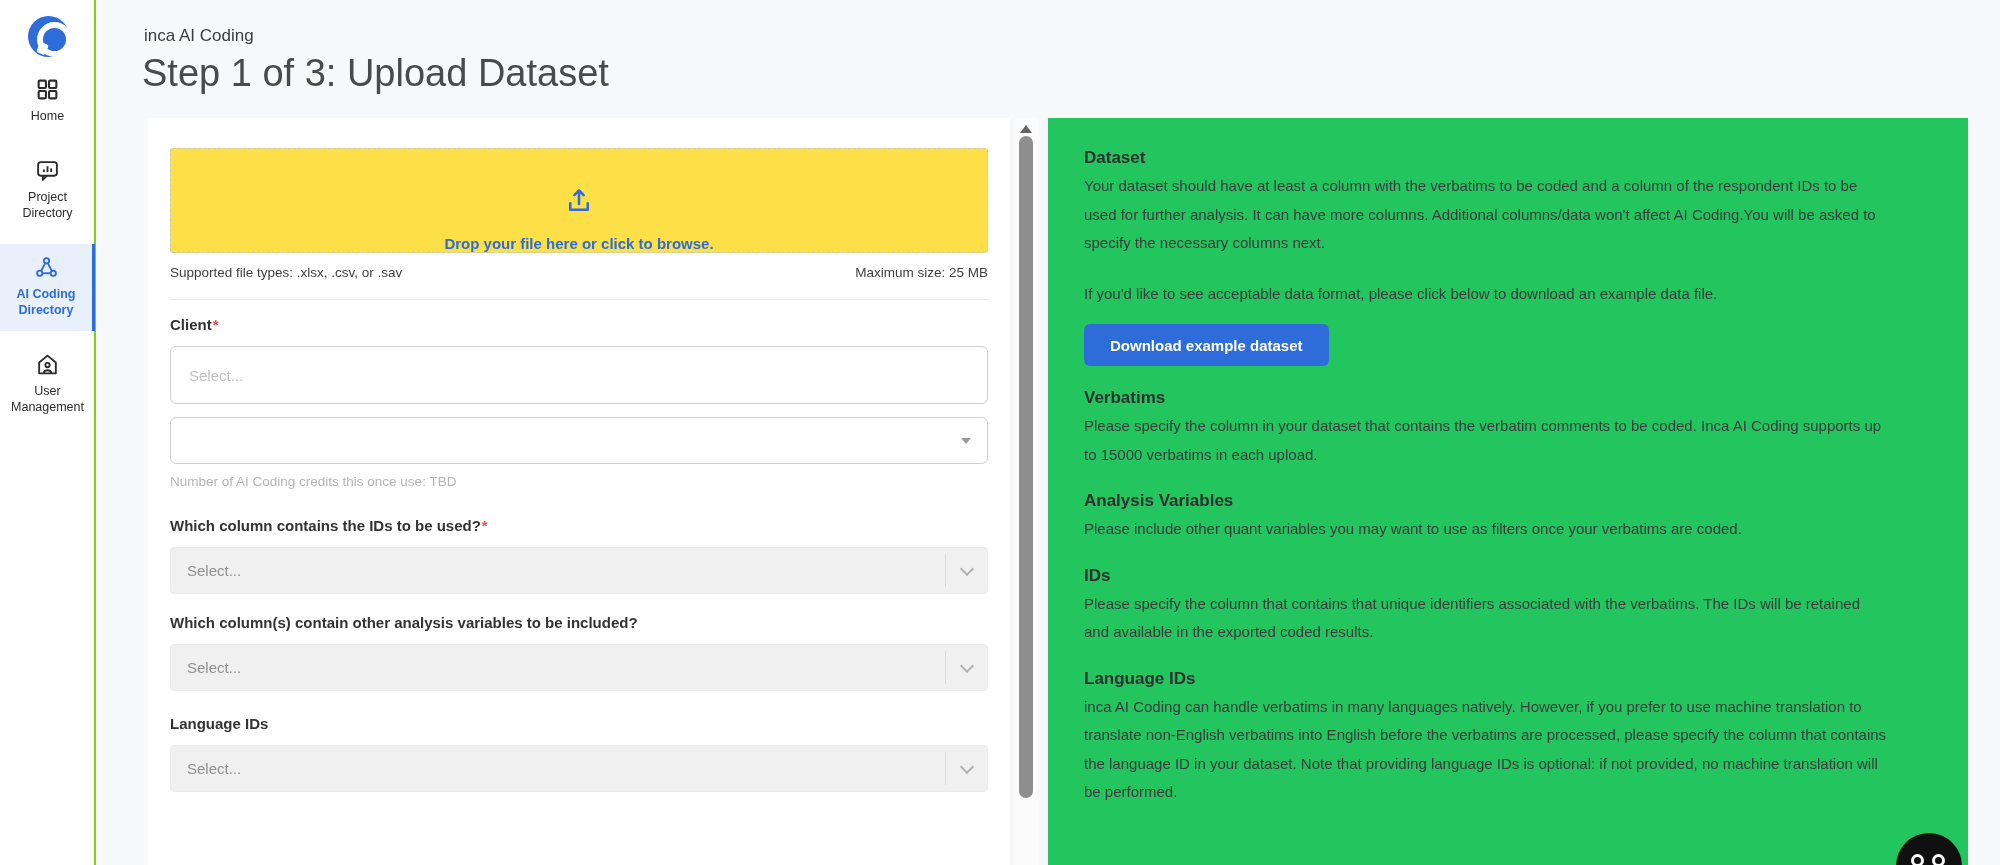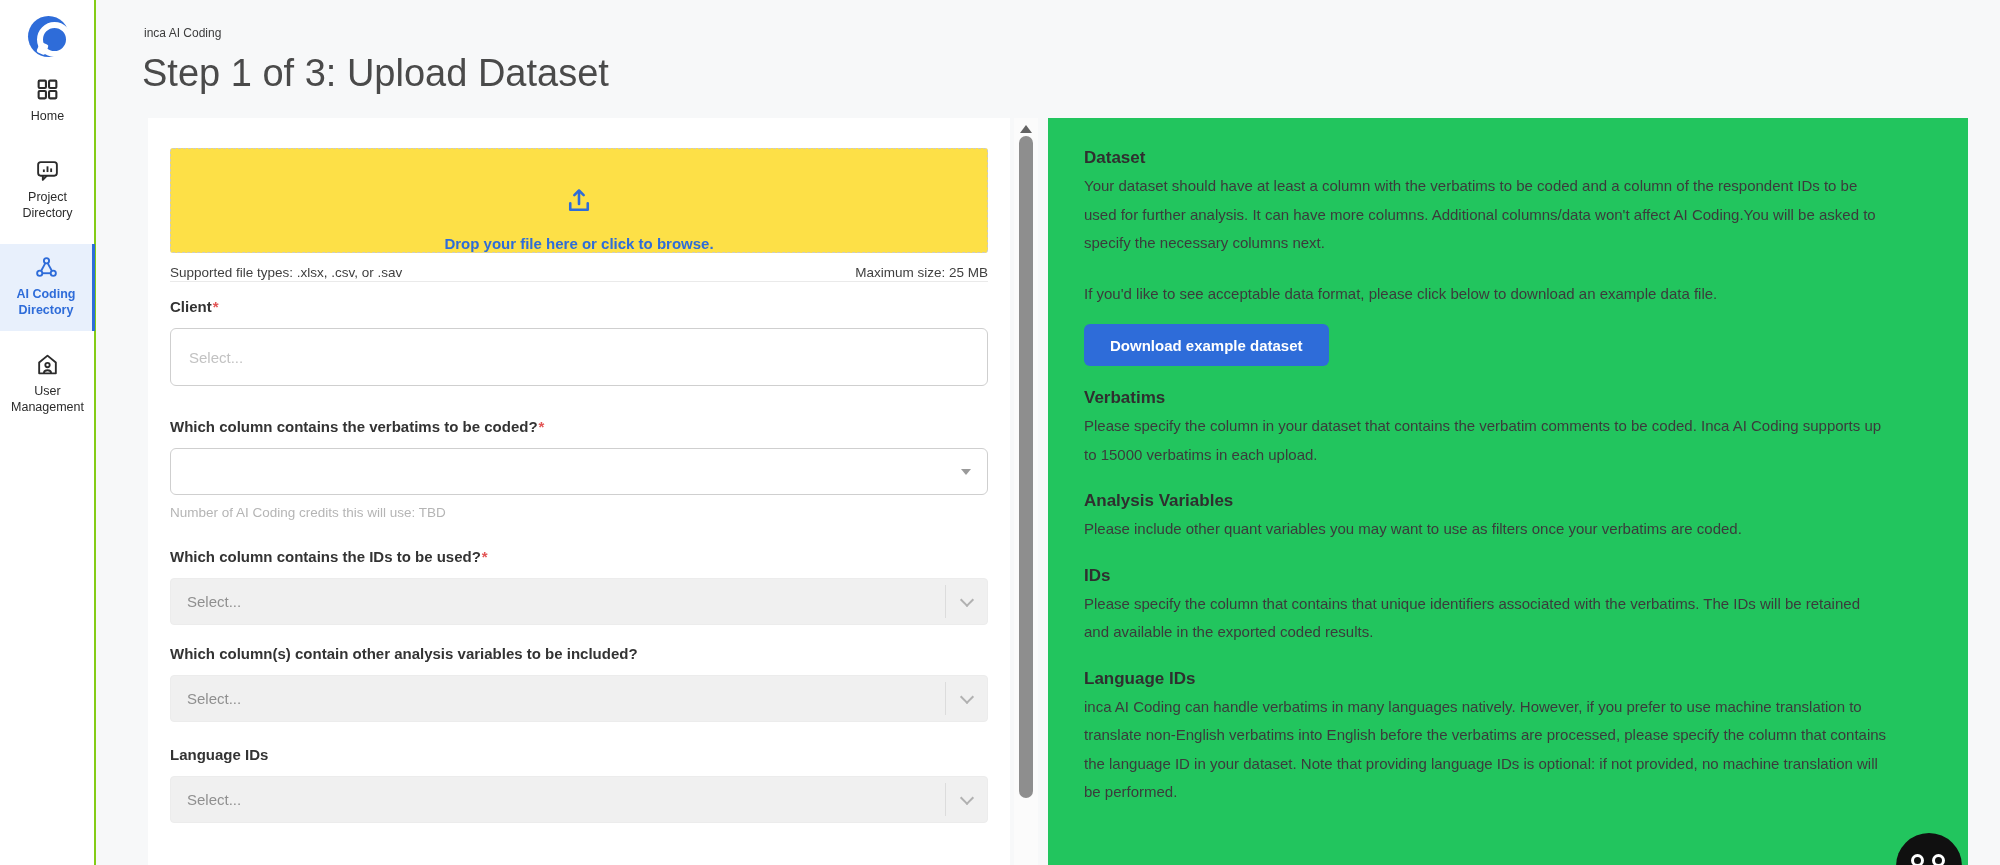--- a/index.html
+++ b/index.html
@@ -18,33 +18,33 @@
   .nav { position:absolute; top:66px; left:0; width:95px; }
   .nav-item { display:flex; flex-direction:column; align-items:center; text-align:center;
               padding:11px 3px 12px; cursor:pointer; }
   .nav-item + .nav-item { margin-top:10px; }
   .nav-item svg { margin-bottom:6px; display:block; }
   .nav-label { font-size:12.5px; color:#2b2b2b; line-height:1.32; }
   .nav-item.active { background:#e8f0fc; border-right:3px solid #2e6cd9;font-weight:bold; }
   .nav-item.active .nav-label { color:#2e6cd9; }
 
   
-  .eyebrow { position:absolute; left:144px; top:26px; font-size:12px; color:#3c3c3c; }
+  .eyebrow { position:absolute; left:144px; top:26px; font-size:17px; color:#3c3c3c; }
   .page-title { position:absolute; left:142px; top:52px; font-size:38px; font-weight:400;
                 color:#4a4a4a; }
 
   
   .form-card { position:absolute; left:148px; top:118px; width:862px; height:747px;
                background:#fff; padding:30px 22px 0; }
   .dropzone { height:105px; border:1px dashed #c9c9c9; border-radius:3px;
               display:flex; flex-direction:column; align-items:center; justify-content:flex-end;
               gap:20px; cursor:pointer; background:#fde047; }
   .dropzone-text { color:#2e6cd9; font-size:15px; font-weight:600; }
   .file-meta { display:flex; justify-content:space-between; margin-top:12px;
-               font-size:13.5px; color:#3f3f3f; padding-bottom:1px;
+               font-size:13.5px; color:#3f3f3f; padding-bottom:19px;
                border-bottom:1px solid #eaeaea; }
   .field-label { font-size:15px; font-weight:700; color:#333; }
   .lbl-client   { margin-top:16px; }
   .lbl-verb     { margin-top:32px; }
   .lbl-ids      { margin-top:28px; }
   .lbl-analysis { margin-top:20px; }
   .lbl-lang     { margin-top:24px; }
   .req { color:#e25555; margin-left:1px; }
   .select-lg { margin-top:13px; height:58px; border:1px solid #cfcfcf; border-radius:6px;
                display:flex; align-items:center; padding:0 18px; font-size:15px;
@@ -163,27 +163,24 @@
     <span>Maximum size: 25 MB</span>
   </div>
 
   <div class="field-label lbl-client">
     <span>Client</span><span class="req">*</span>
   </div>
   <div class="select-lg">
     <span>Select...</span>
   </div>
 
-  <div class="field-label lbl-verb">
-    <span>Which column contains the verbatims to be coded?</span><span class="req">*</span>
-  </div>
   <div class="combo">
     <span class="caret-down"></span>
   </div>
-  <div class="note">Number of AI Coding credits this will use: TBD</div>
+  <div class="note">Number of AI Coding credits this once use: TBD</div>
 
   <div class="field-label lbl-ids">
     <span>Which column contains the IDs to be used?</span><span class="req">*</span>
   </div>
   <div class="select-disabled">
     <span>Select...</span>
     <span class="chev-wrap">
         <span class="chev"></span>
       </span>
   </div>

